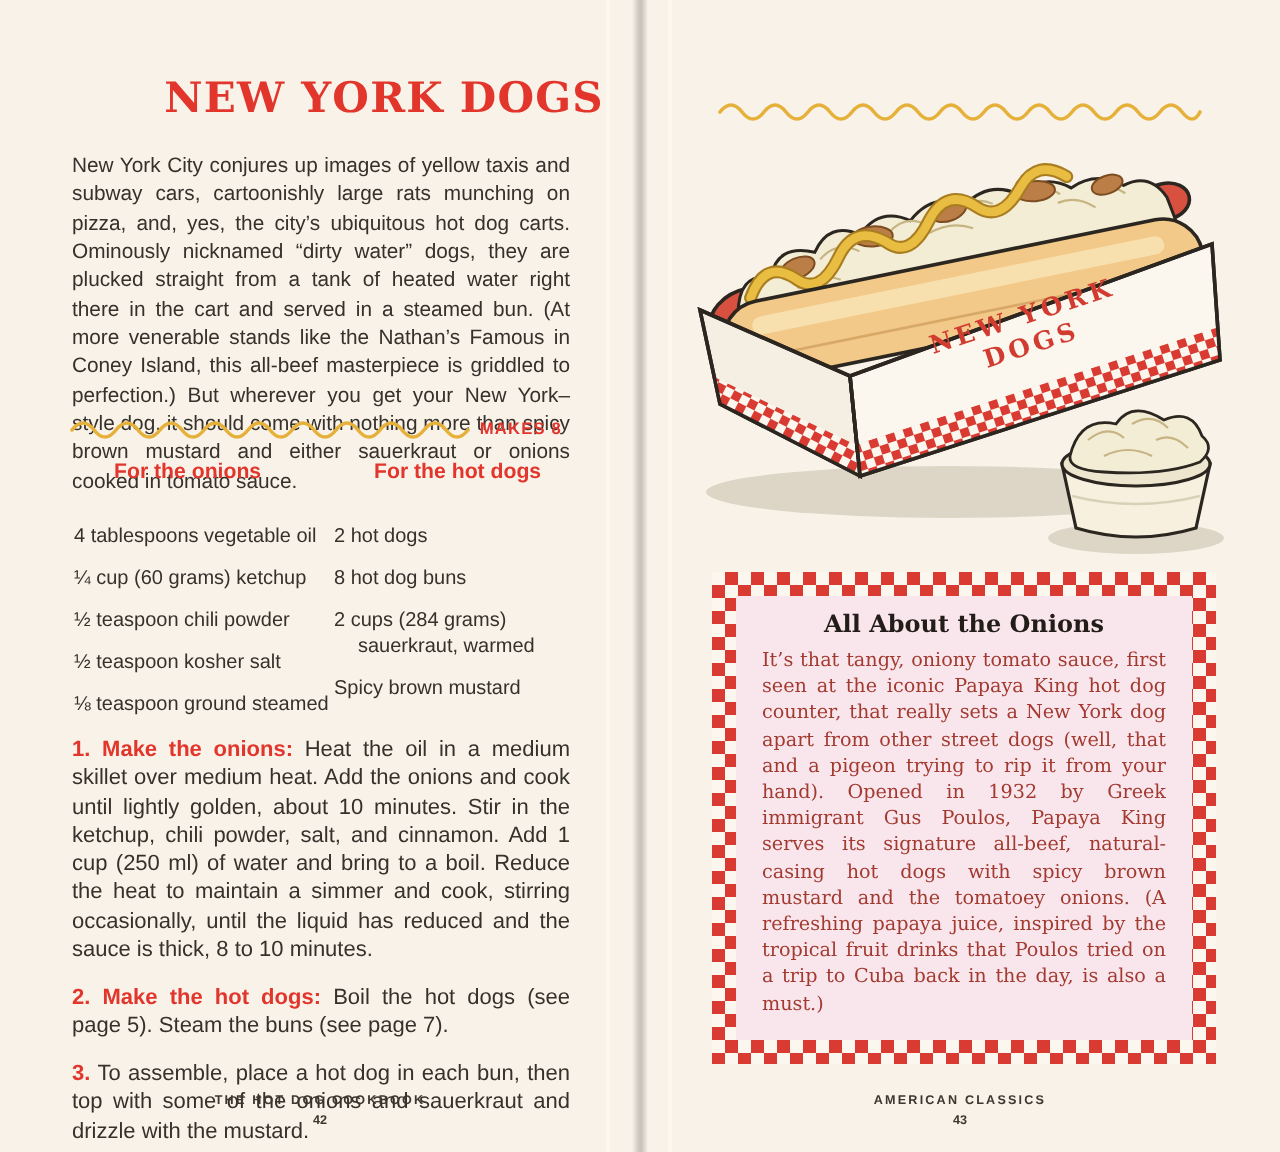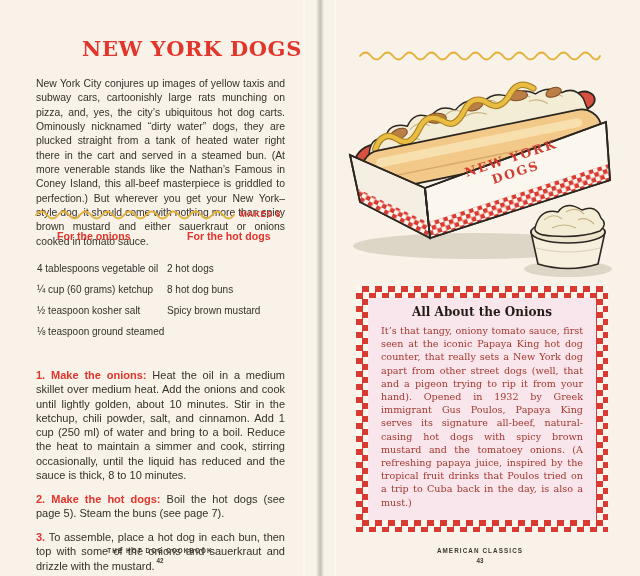--- a/index.html
+++ b/index.html
@@ -87,27 +87,29 @@
       <path d="M2 6 Q7.5 -1,13 6 T24 6 T35 6 T46 6 T57 6 T68 6 T79 6 T90 6 T101 6 T112 6 T123 6 T134 6 T145 6 T156 6 T167 6 T178 6 T189 6 T200 6" fill="none" stroke="#e6b13a" stroke-width="1.8" stroke-linecap="round"></path>
     </svg>
     <span class="makes-label">MAKES 8</span>
   </div>
 
   <div class="ingredients">
     <div class="ing-col">
       <div class="ing-header">For the onions</div>
       <div class="ing-item">4 tablespoons vegetable oil</div>
       <div class="ing-item">¼ cup (60 grams) ketchup</div>
+      <div class="ing-item">½ teaspoon chili powder</div>
       <div class="ing-item">½ teaspoon kosher salt</div>
       <div class="ing-item">⅛ teaspoon ground steamed</div>
     </div>
     <div class="ing-col">
       <div class="ing-header">For the hot dogs</div>
       <div class="ing-item">2 hot dogs</div>
       <div class="ing-item">8 hot dog buns</div>
+      <div class="ing-item">2 cups (284 grams) sauerkraut, warmed</div>
       <div class="ing-item">Spicy brown mustard</div>
     </div>
   </div>
 
   <div class="steps">
     <p class="step"><b>1. Make the onions:</b> <span>Heat the oil in a medium skillet over medium heat. Add the onions and cook until lightly golden, about 10 minutes. Stir in the ketchup, chili powder, salt, and cinnamon. Add 1 cup (250 ml) of water and bring to a boil. Reduce the heat to maintain a simmer and cook, stirring occasionally, until the liquid has reduced and the sauce is thick, 8 to 10 minutes.</span></p>
     <p class="step"><b>2. Make the hot dogs:</b> <span>Boil the hot dogs (see page 5). Steam the buns (see page 7).</span></p>
     <p class="step"><b>3.</b> <span>To assemble, place a hot dog in each bun, then top with some of the onions and sauerkraut and drizzle with the mustard.</span></p>
   </div>
 

